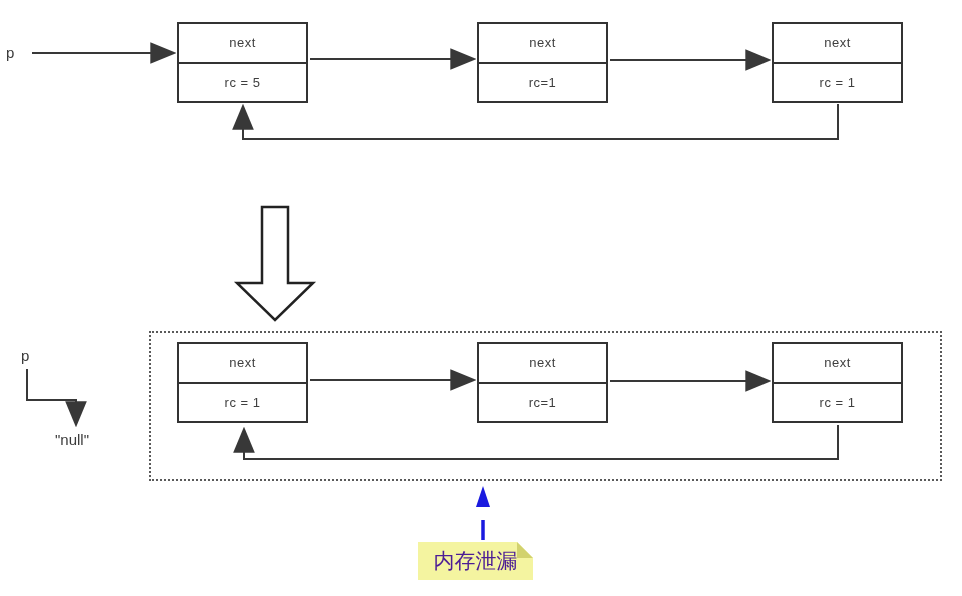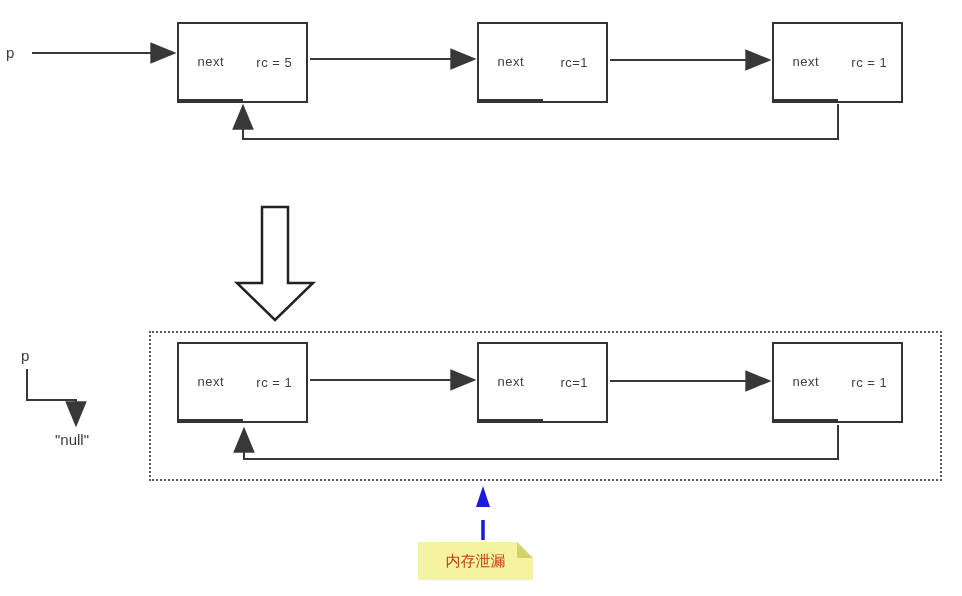--- a/index.html
+++ b/index.html
@@ -5,21 +5,21 @@
   html,body { margin:0; padding:0; background:#ffffff; }
   .canvas {
     position:relative; width:962px; height:596px; background:#ffffff;
     font-family:"Liberation Sans","DejaVu Sans",sans-serif; overflow:hidden;
   }
   svg.overlay { position:absolute; left:0; top:0; width:962px; height:596px; }
 
   .node {
     position:absolute; width:131px; height:81px; box-sizing:border-box;
     border:2px solid #333333; background:#ffffff;
-    display:flex; flex-direction:row;
+    display:flex; flex-direction:column;
   }
   .cell {
     flex:1; display:flex; align-items:center; justify-content:center;
     font-size:13px; color:#3f3f3f; letter-spacing:0.5px;
   }
   .cell-top { border-bottom:2px solid #333333; }
 
   .node-t1 { left:177px; top:22px; }
   .node-t2 { left:477px; top:22px; }
   .node-t3 { left:772px; top:22px; }
@@ -35,21 +35,21 @@
   .txt { position:absolute; color:#3a3a3a; }
   .p-top    { left:6px;  top:44px;  font-size:15px; }
   .p-bottom { left:21px; top:347px; font-size:15px; }
   .null-lbl { left:55px; top:431px; font-size:15px; }
 
   .sticky-note {
     position:absolute; left:418px; top:542px; width:115px; height:38px;
     background:#f4f4a0;
     clip-path:polygon(0 0, calc(100% - 16px) 0, 100% 16px, 100% 100%, 0 100%);
     display:flex; align-items:center; justify-content:center;
-    font-size:15px; color:#c2410c;
+    font-size:21px; color:#4c1d95;
   }
   .sticky-fold {
     position:absolute; left:517px; top:542px; width:0; height:0;
     border-right:16px solid transparent; border-bottom:16px solid #d2d26e;
   }
 </style>
 </head>
 <body>
 
 <div class="canvas">

